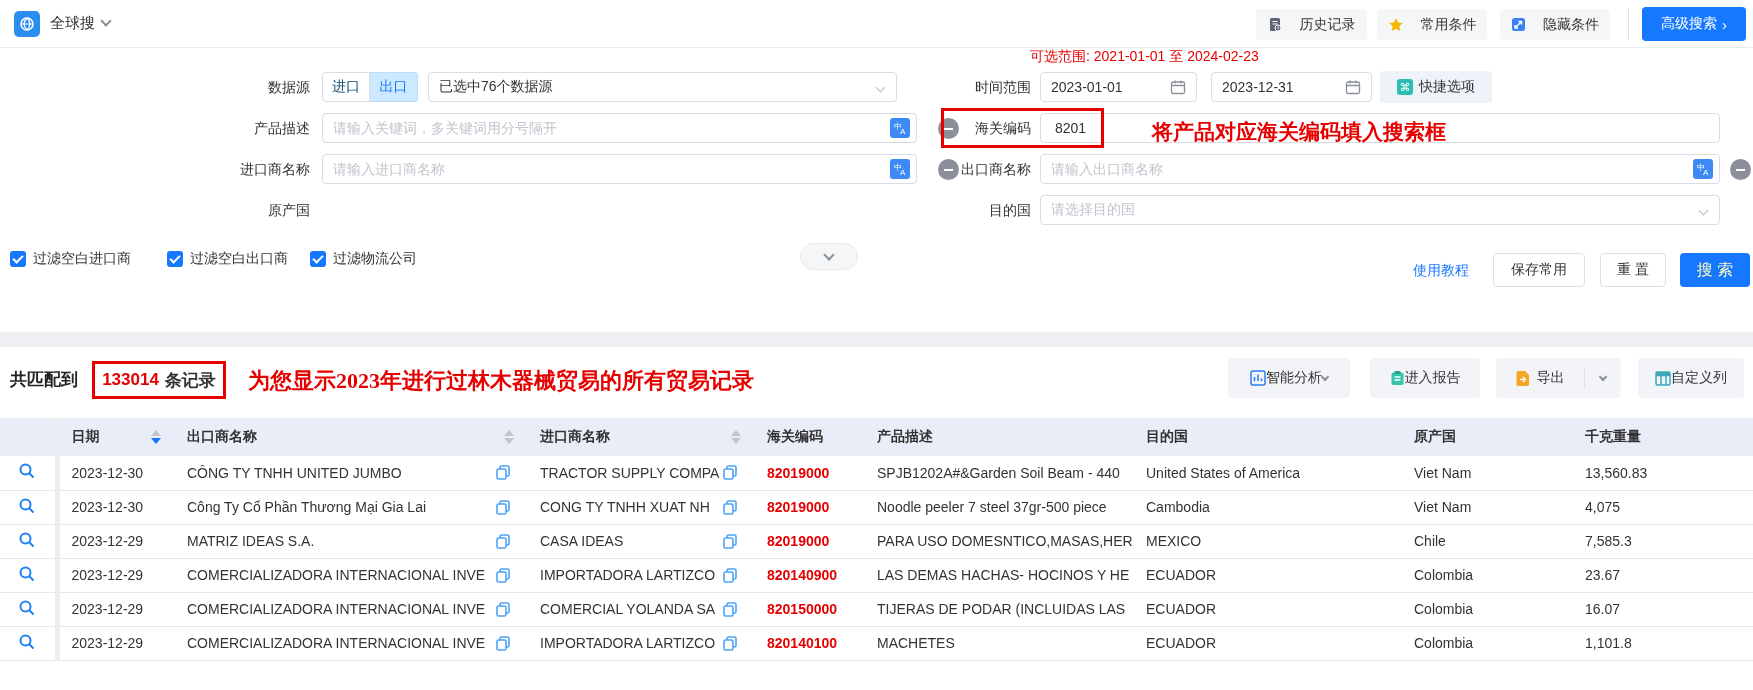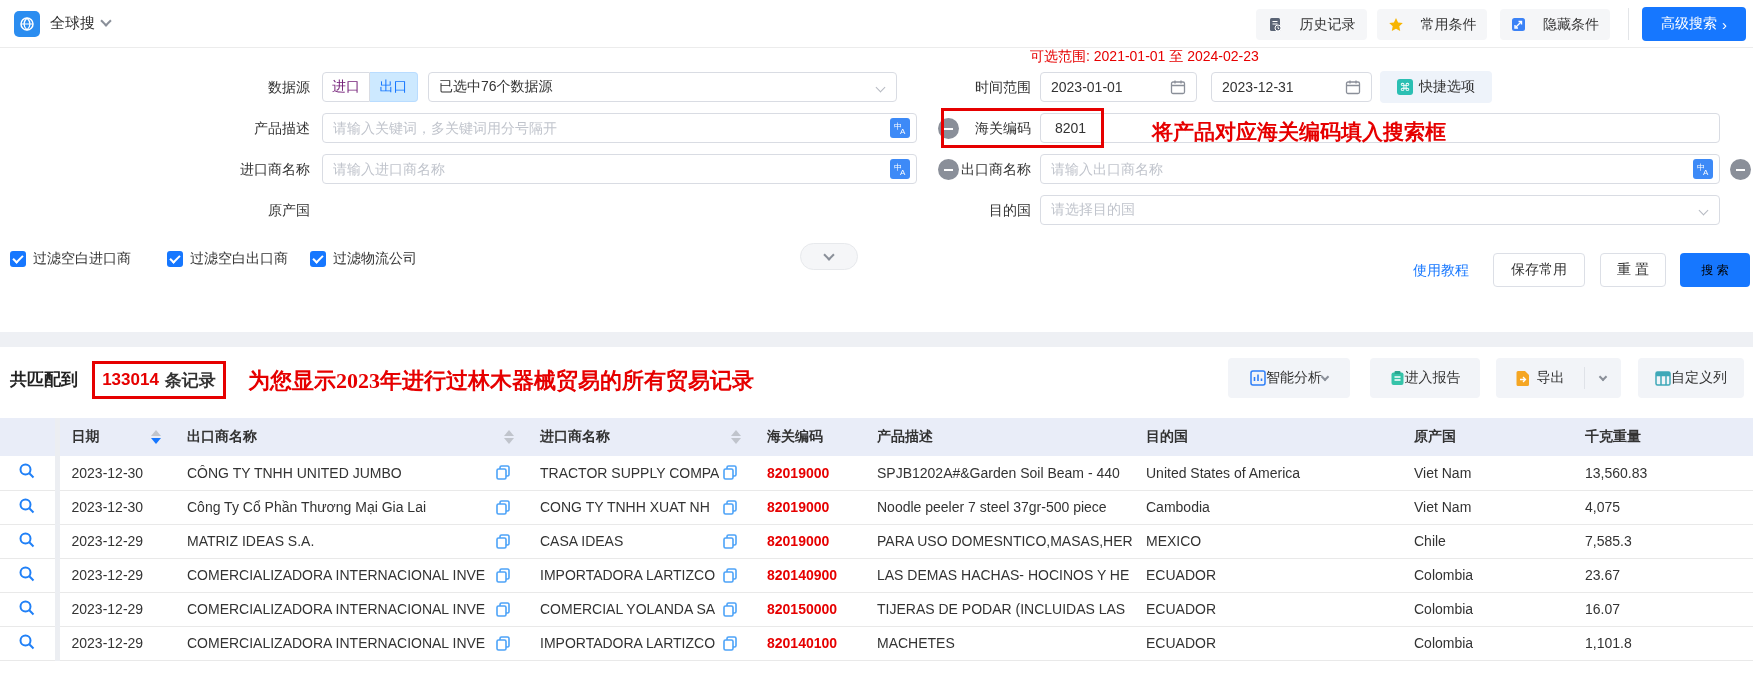--- a/index.html
+++ b/index.html
@@ -23,21 +23,21 @@
   .f-label { position:absolute; height:30px; line-height:30px; text-align:right; color:#333; font-size:14px; }
   .field { position:absolute; height:30px; background:#fff; border:1px solid #d9dce3; border-radius:4px; display:flex; align-items:center; }
   .field input { border:none; outline:none; flex:1; min-width:0; height:26px; padding:0 10px; font-size:14px; color:#333; font-family:inherit; background:transparent; }
   .field input::placeholder { color:#c0c4cc; }
   .field .sel-text { flex:1; padding:0 10px; font-size:14px; color:#333; white-space:nowrap; overflow:hidden; }
   .field .ph { color:#c0c4cc; }
   .field .chev { margin-right:12px; border-color:#b6bac2; width:7px; height:7px; border-width:0 1.5px 1.5px 0; border-style:solid; }
 
   .toggle { position:absolute; top:72px; display:flex; }
   .tg { width:48px; height:30px; display:flex; align-items:center; justify-content:center; font-size:14px; cursor:pointer; }
-  .tg.left { border:1px solid #d9dce3; border-radius:4px 0 0 4px; background:#fff; color:#701a75; }
+  .tg.left { border:1px solid #d9dce3; border-radius:4px 0 0 4px; background:#fff; color:#0c4a6e; }
   .tg.right { border:1px solid #b9dcff; border-left:none; border-radius:0 4px 4px 0; background:#cde9ff; color:#1677ff; }
   .trans-ic { width:20px; height:20px; background:#3d8af7; border-radius:3px; margin-right:6px; display:flex; align-items:center; justify-content:center; cursor:pointer; }
   .excl-ic { position:absolute; width:21px; height:21px; background:#8a8f99; border-radius:50%; display:flex; align-items:center; justify-content:center; cursor:pointer; }
   .excl-ic::after { content:""; width:9px; height:2px; background:#fff; }
 
   .cal-ic { margin-right:10px; }
 
   #quick-btn { position:absolute; left:1380px; top:71px; width:112px; height:32px; background:#eef3fa; border-radius:4px; display:flex; align-items:center; justify-content:center; gap:6px; cursor:pointer; }
   .cmd-ic { width:16px; height:16px; background:#2bbfb3; border-radius:3px; color:#fff; font-size:11px; display:flex; align-items:center; justify-content:center; }
 
@@ -46,21 +46,21 @@
   #hs-redbox { position:absolute; left:941px; top:108px; width:163px; height:40px; border:3px solid #e60000; pointer-events:none; }
   #hs-note { position:absolute; left:1152px; top:118px; font-size:21px; }
 
   .cb-item { position:absolute; top:250px; display:flex; align-items:center; gap:7px; cursor:pointer; }
   .cb-box { width:16px; height:16px; background:#1677ff; border-radius:3px; position:relative; }
   .cb-box::after { content:""; position:absolute; left:5px; top:2px; width:4px; height:8px; border:solid #fff; border-width:0 2px 2px 0; transform:rotate(45deg); }
 
   #collapse-pill { position:absolute; left:800px; top:243px; width:58px; height:27px; background:#f5f6f8; border:1px solid #e7e9ec; border-radius:14px; display:flex; align-items:center; justify-content:center; cursor:pointer; }
   #tutorial-link { position:absolute; left:1413px; top:262px; color:#1677ff; font-size:14px; cursor:pointer; }
   .form-btn { position:absolute; top:253px; height:34px; background:#fff; border:1px solid #dcdfe6; border-radius:4px; display:flex; align-items:center; justify-content:center; font-size:14px; color:#333; cursor:pointer; }
-  #btn-search { position:absolute; left:1680px; top:253px; width:70px; height:34px; background:#1677ff; border-radius:4px; color:#000000; display:flex; align-items:center; justify-content:center; font-size:12px; cursor:pointer; }
+  #btn-search { position:absolute; left:1680px; top:253px; width:70px; height:34px; background:#1677ff; border-radius:4px; color:#fef9c3; display:flex; align-items:center; justify-content:center; font-size:16px; cursor:pointer; }
 
   #section-divider { position:absolute; left:0; top:332px; width:1753px; height:15px; background:#eef0f4; }
 
   
   #match-line { position:absolute; left:10px; top:368px; font-size:17px; font-weight:bold; color:#222; }
   #count-box { position:absolute; left:92px; top:361px; width:134px; height:38px; border:3px solid #e60000; display:flex; align-items:center; justify-content:center; gap:6px; font-size:17px; font-weight:bold; }
   #count-box .cnt { color:#e60000; }
   #result-note { position:absolute; left:248px; top:366px; font-size:22px; }
 
   .rt-btn { position:absolute; top:358px; height:40px; background:#f2f4f8; border-radius:4px; display:flex; align-items:center; justify-content:center; gap:0; font-size:14px; color:#333; cursor:pointer; }

